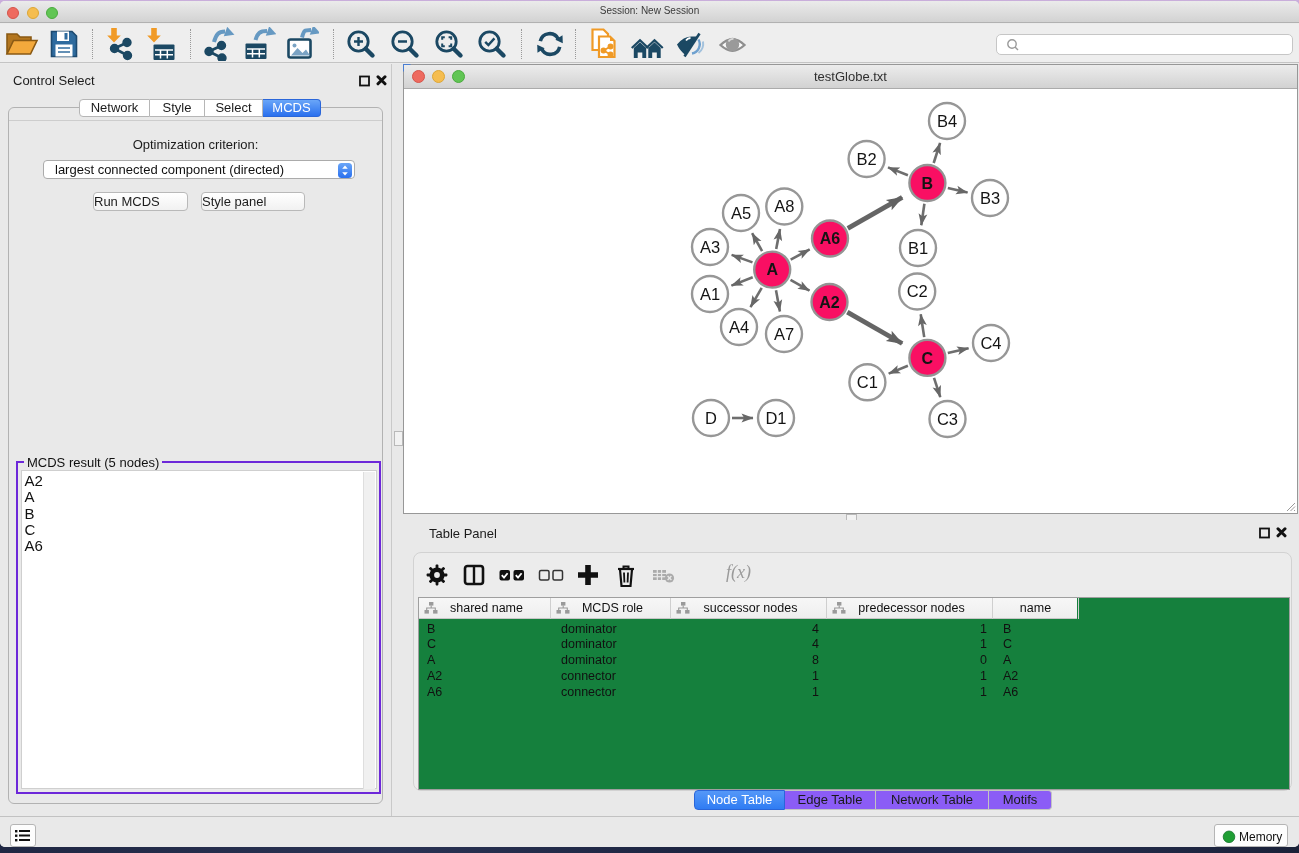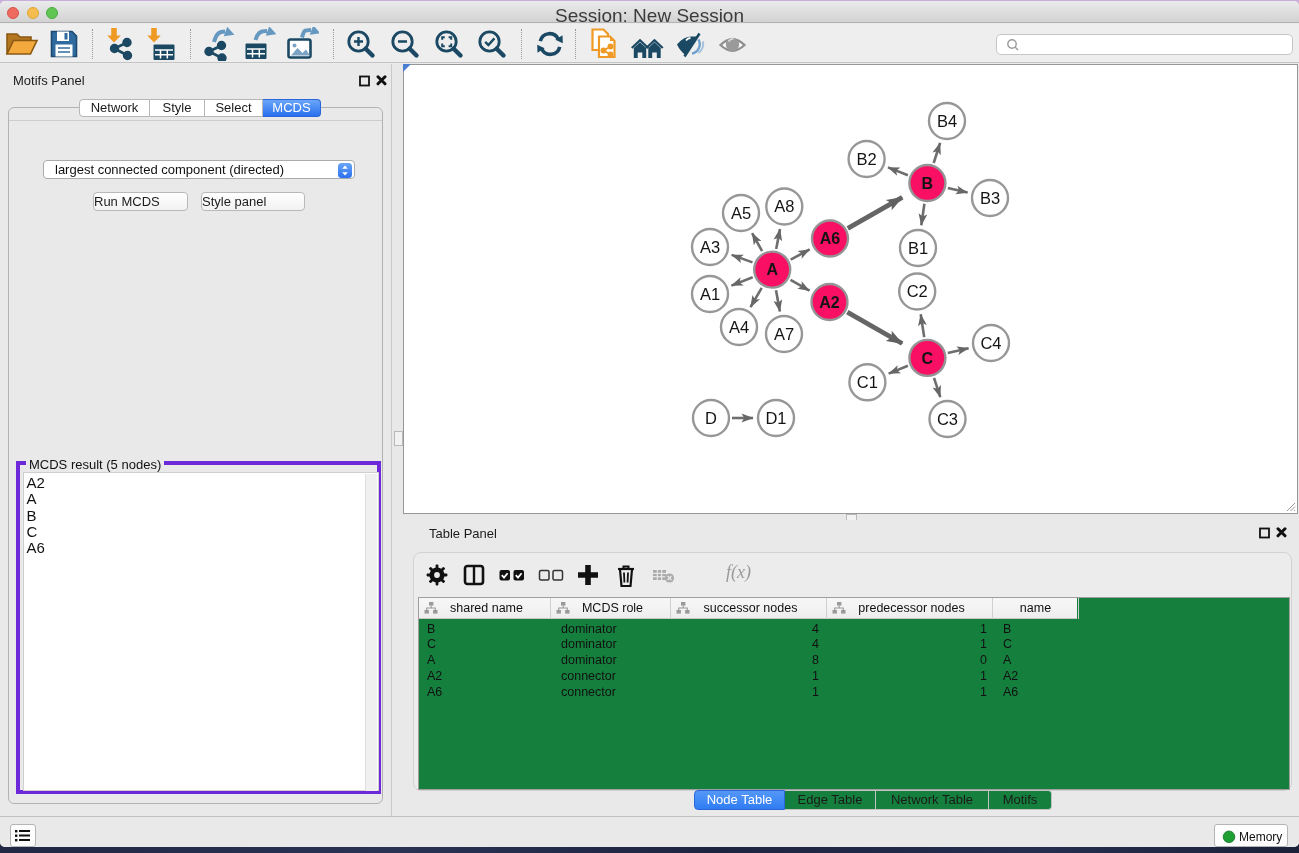--- a/index.html
+++ b/index.html
@@ -8,42 +8,42 @@
  background:linear-gradient(90deg,#1f2743,#2a3354 30%,#1c2440 55%,#252e4f 80%,#1a2138);}
 #app{position:absolute;left:0;top:1px;width:1299px;height:846px;border-radius:5px;
  background:#ebebeb;overflow:hidden;}
 
 #titlebar{position:absolute;left:0;top:0;width:100%;height:22px;
  background:linear-gradient(#ebebeb,#d2d2d2);border-bottom:1px solid #b1b1b1;}
 .tl{position:absolute;border-radius:50%;width:12px;height:12px;top:6px;}
 #titlebar .t1{left:6.5px;background:#ee6a5f;border:0.5px solid #d5544a;}
 #titlebar .t2{left:26.5px;background:#f5bd4f;border:0.5px solid #dda635;}
 #titlebar .t3{left:46px;background:#61c554;border:0.5px solid #4aab3e;}
-#wintitle{position:absolute;top:4px;width:100%;text-align:center;font-size:19px;color:#3b3b3b;}
+#wintitle{position:absolute;top:4px;width:100%;text-align:center;font-size:10px;color:#3b3b3b;}
 
 #toolbar{position:absolute;left:0;top:23px;width:100%;height:39px;background:#eeeeee;border-bottom:1px solid #c4c4c4;}
 .tsep{position:absolute;top:5px;height:30px;width:0;border-left:1px dotted #999;}
 .ticon{position:absolute;top:0;}
 #search{position:absolute;left:996px;top:10px;width:297px;height:21px;border:1px solid #c6c6c6;border-radius:5px;background:#fff;}
 
 #statusbar{position:absolute;left:0;top:815px;width:100%;height:31px;background:#e9e9e9;border-top:1px solid #c2c2c2;}
 .sbtn{position:absolute;background:#fdfdfd;border:1px solid #b5b5b5;border-radius:3px;}
 
 #cp{position:absolute;left:0;top:63px;width:391px;height:752px;background:#e9e9e9;}
 #cp .hdr{position:absolute;left:13px;top:9px;font-size:13px;color:#1c1c1c;}
 #cpbody{position:absolute;left:8px;top:43px;width:375px;height:697px;border:1px solid #b2b2b2;border-radius:6px;background:#e9e9e9;}
 #cptabs{position:absolute;left:79px;top:35px;height:18px;display:flex;z-index:3;
  font-size:13px;color:#1c1c1c;}
 #cptabs div{background:#fff;border:1px solid #b6b6b6;border-left:none;line-height:16px;text-align:center;}
 #cptabs div:first-child{border-left:1px solid #b6b6b6;border-radius:4px 0 0 4px;}
 #cptabs div.sel{background:linear-gradient(#6aa6f8,#2a70ee);color:#fff;border-color:#2a66d9;border-radius:0 4px 4px 0;}
 .btn{position:absolute;height:19px;background:linear-gradient(#ffffff,#f1f1f1);border:1px solid #b9b9b9;border-radius:4px;
  font-size:13px;color:#1c1c1c;text-align:left;line-height:17px;}
 
-#mcdsbox{position:absolute;left:16px;top:397px;width:365px;height:333px;border:4px solid #6d28d9;text-decoration:underline;}
+#mcdsbox{position:absolute;left:16px;top:397px;width:365px;height:333px;border:2px solid #6d28d9;text-decoration:underline;}
 #mcdsbox .leg{position:absolute;left:6px;top:-8px;background:#e9e9e9;padding:0 3px;font-size:13px;color:#111;}
 #mcdslist{position:absolute;left:3px;top:7px;width:356px;height:319px;background:#fff;border:1px solid #cfcfcf;}
 #mcdslist .track{position:absolute;right:1px;top:1px;width:12px;height:317px;background:#f0f0f0;border-left:1px solid #dedede;}
 #mcdslist .items{position:absolute;left:2.5px;top:2px;font-size:15px;line-height:16.3px;color:#111;}
 
 #desk{position:absolute;left:391px;top:63px;width:908px;height:456px;background:#e8e8e8;border-left:1px solid #c9c9c9;}
 #nwin{position:absolute;left:403px;top:63px;width:895px;height:450px;background:#fff;border:1px solid #979797;}
 #ntitle{position:absolute;left:0;top:0;width:100%;height:24px;background:linear-gradient(#ececec,#d2d2d2);border-bottom:1px solid #ababab;}
 #ntitle .t1{left:8px;top:5px;width:13px;height:13px;background:#ee6a5f;border:0.5px solid #d5544a;}
 #ntitle .t2{left:28px;top:5px;width:13px;height:13px;background:#f5bd4f;border:0.5px solid #dda635;}
@@ -54,21 +54,21 @@
 #tp{position:absolute;left:391px;top:519px;width:908px;height:296px;background:#e9e9e9;border-left:1px solid #c9c9c9;}
 #tp .hdr{position:absolute;left:37px;top:6px;font-size:13px;color:#1c1c1c;}
 #tpbox{position:absolute;left:21px;top:32px;width:879px;height:239px;background:#ececec;border:1px solid #d2d2d2;border-radius:8px;}
 #tbl{position:absolute;left:26px;top:77px;width:872px;height:193px;background:#15803d;border:1px solid #9f9f9f;}
 #thead{position:absolute;left:0;top:0;width:658px;height:21px;background:linear-gradient(#f7f7f7,#eeeeee);border-bottom:1px solid #c6c6c6;font-size:12.5px;color:#111;}
 #thead .c{position:absolute;top:0;height:21px;border-right:1px solid #cfcfcf;text-align:center;line-height:21px;}
 #trows{position:absolute;left:0;top:20.5px;width:100%;font-size:12.5px;color:#111;}
 .trow{position:absolute;height:16px;line-height:16px;width:100%;}
 .trow span{position:absolute;}
 #tabs2{position:absolute;left:281px;top:270px;height:20px;display:flex;font-size:13px;color:#1a1a1a;margin-left:21px;}
-#tabs2 div{background:#15803d;border:1px solid #c3c3c3;border-left:none;line-height:18px;text-align:center;}
+#tabs2 div{background:#8b5cf6;border:1px solid #c3c3c3;border-left:none;line-height:18px;text-align:center;}
 #tabs2 div.sel{background:linear-gradient(#5598f8,#2f7cf3);color:#fff;border-color:#2a66d9;border-radius:4px 0 0 4px;border-left:1px solid #2a66d9;}
 #tabs2 div:last-child{border-radius:0 4px 4px 0;}
 .icon{position:absolute;}
 </style></head>
 <body>
 <div id="deskbottom"></div>
 <div id="app">
   <div id="titlebar">
     <div class="tl t1"></div>
       <div class="tl t2"></div>
@@ -215,34 +215,35 @@
       </svg>
 <div id="search">
         <svg width="16" height="16" style="position:absolute;left:8px;top:2px" viewBox="0 0 16 16">
           <circle cx="7" cy="7" r="4.2" fill="none" stroke="#9a9a9a" stroke-width="1.4"></circle>
           <line x1="10" y1="10" x2="13" y2="13" stroke="#9a9a9a" stroke-width="1.4"></line>
         </svg>
       </div>
   </div>
 
   <div id="cp">
-    <div class="hdr">Motifs Panel</div>
+    <div class="hdr">Control Select</div>
     <svg class="icon" style="left:358px;top:11px" width="30" height="12" viewBox="0 0 30 12">
         <rect x="2" y="1.5" width="9" height="9" fill="none" stroke="#111" stroke-width="1.8"></rect>
         <path d="M20 1.8 L27 8.8 M27 1.8 L20 8.8" stroke="#111" stroke-width="3" stroke-linecap="round"></path>
       </svg>
     <div id="cpbody">
         <div style="position:absolute;left:0px;top:12px;width:373px;border-top:1px solid #cdcdcd"></div>
       </div>
     <div id="cptabs">
       <div style="width:71px">Network</div>
         <div style="width:55px">Style</div>
         <div style="width:58px">Select</div>
         <div class="sel" style="width:58px">MCDS</div>
     </div>
+    <div style="position:absolute;left:0;top:73px;width:391px;text-align:center;font-size:13px;color:#1c1c1c;">Optimization criterion:</div>
     <div style="position:absolute;left:43px;top:96px;width:312px;height:19px;background:#fff;border:1px solid #ababab;border-radius:4px;">
       <div style="position:absolute;left:11px;top:1px;font-size:13px;line-height:16px;color:#111;">largest connected component (directed)</div>
       <div style="position:absolute;right:2px;top:1.5px;width:14px;height:15px;background:linear-gradient(#6aa6f8,#2a70ee);border-radius:3.5px;">
         <svg width="14" height="15" viewBox="0 0 14 15">
             <path d="M7 2.5 L9.8 5.8 H4.2 Z" fill="#fff"></path>
             <path d="M7 12.5 L4.2 9.2 H9.8 Z" fill="#fff"></path>
           </svg>
       </div>
     </div>
     <div class="btn" style="left:93px;top:128px;width:95px;">Run MCDS</div>
@@ -254,20 +255,26 @@
         <div class="items">A2<br>A<br>B<br>C<br>A6</div>
       </div>
     </div>
   </div>
 
   <div id="desk"></div>
   <div id="nwin">
       <svg style="position:absolute;left:-1px;top:-1px" width="8" height="8" viewBox="0 0 8 8">
         <path d="M0 0 H8 L0 8 Z" fill="#4a7ed2"></path>
       </svg>
+    <div id="ntitle">
+      <div class="tl t1"></div>
+        <div class="tl t2"></div>
+        <div class="tl t3"></div>
+      <div class="tt">testGlobe.txt</div>
+    </div>
     <svg id="graph" width="893" height="424" viewBox="0 0 893 424">
         <defs>
 <marker id="ah" markerUnits="userSpaceOnUse" markerWidth="13" markerHeight="10" refX="12" refY="5" orient="auto">
             <path d="M0.5 0.6 L12.5 5 L0.5 9.4 L3.2 5 Z" fill="#676767"></path>
           </marker>
 <marker id="AH" markerUnits="userSpaceOnUse" markerWidth="18" markerHeight="13" refX="16" refY="6.5" orient="auto">
             <path d="M0.5 0.6 L17 6.5 L0.5 12.4 L4 6.5 Z" fill="#616161"></path>
           </marker>
 </defs>
 <style>

